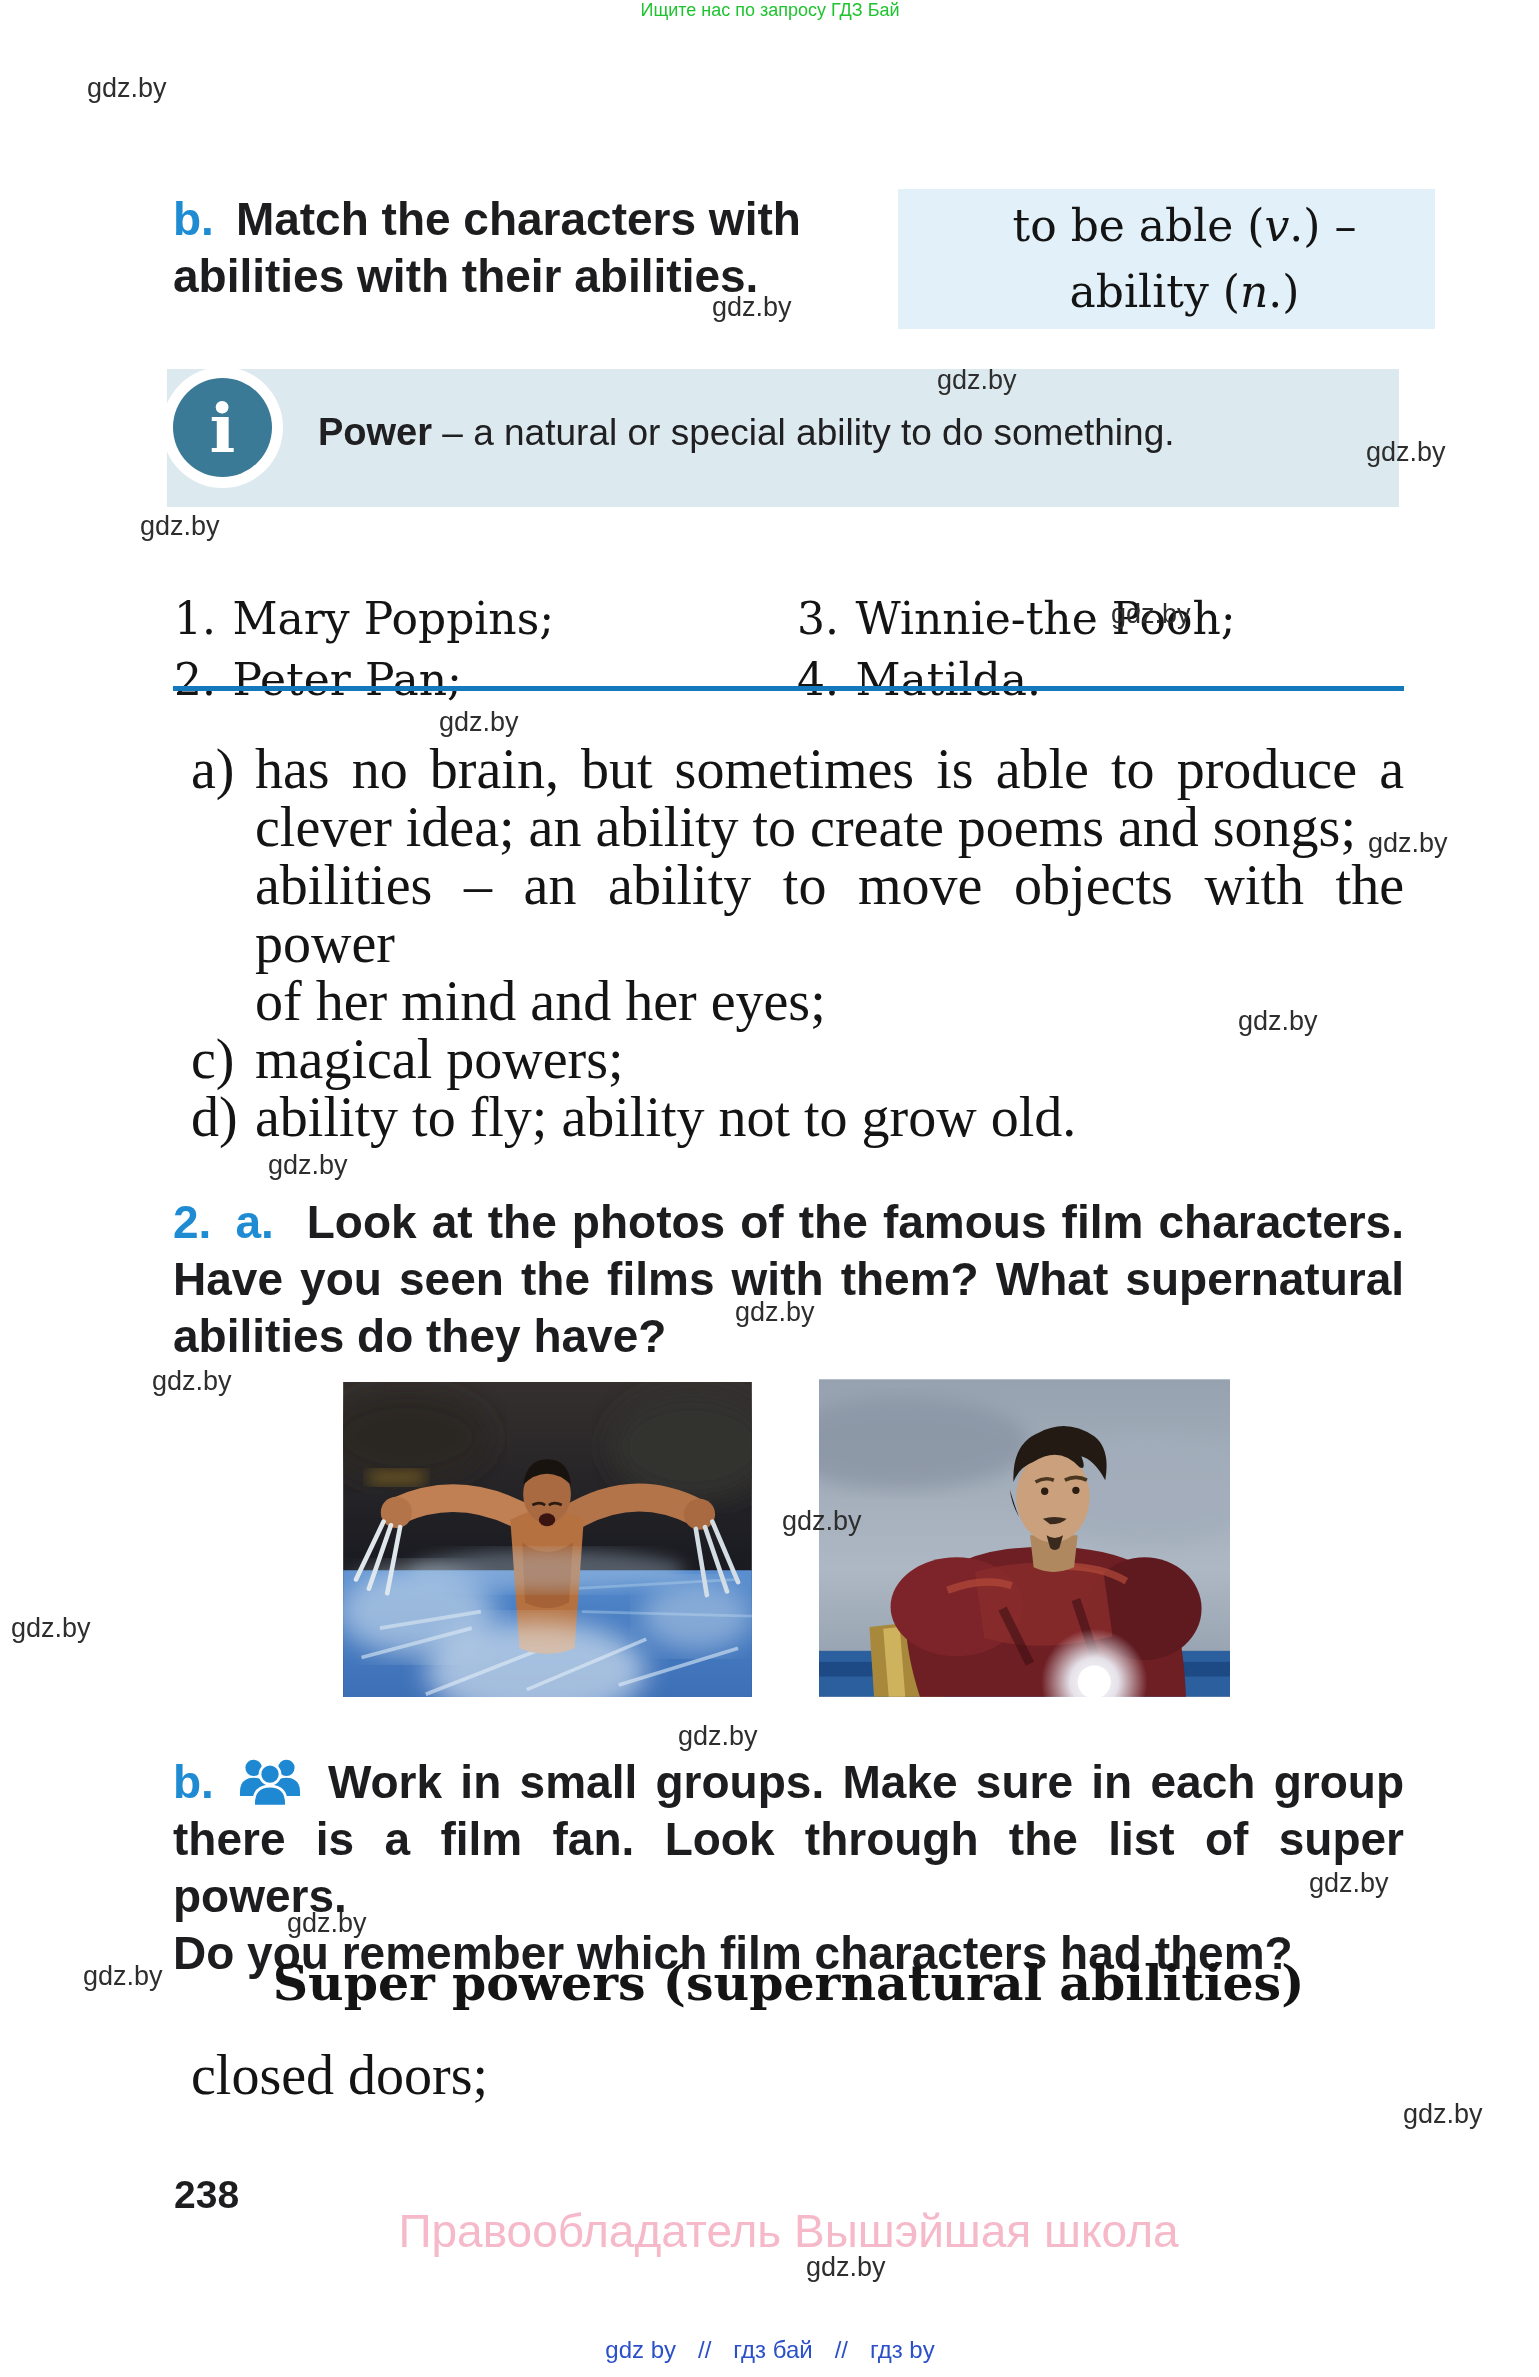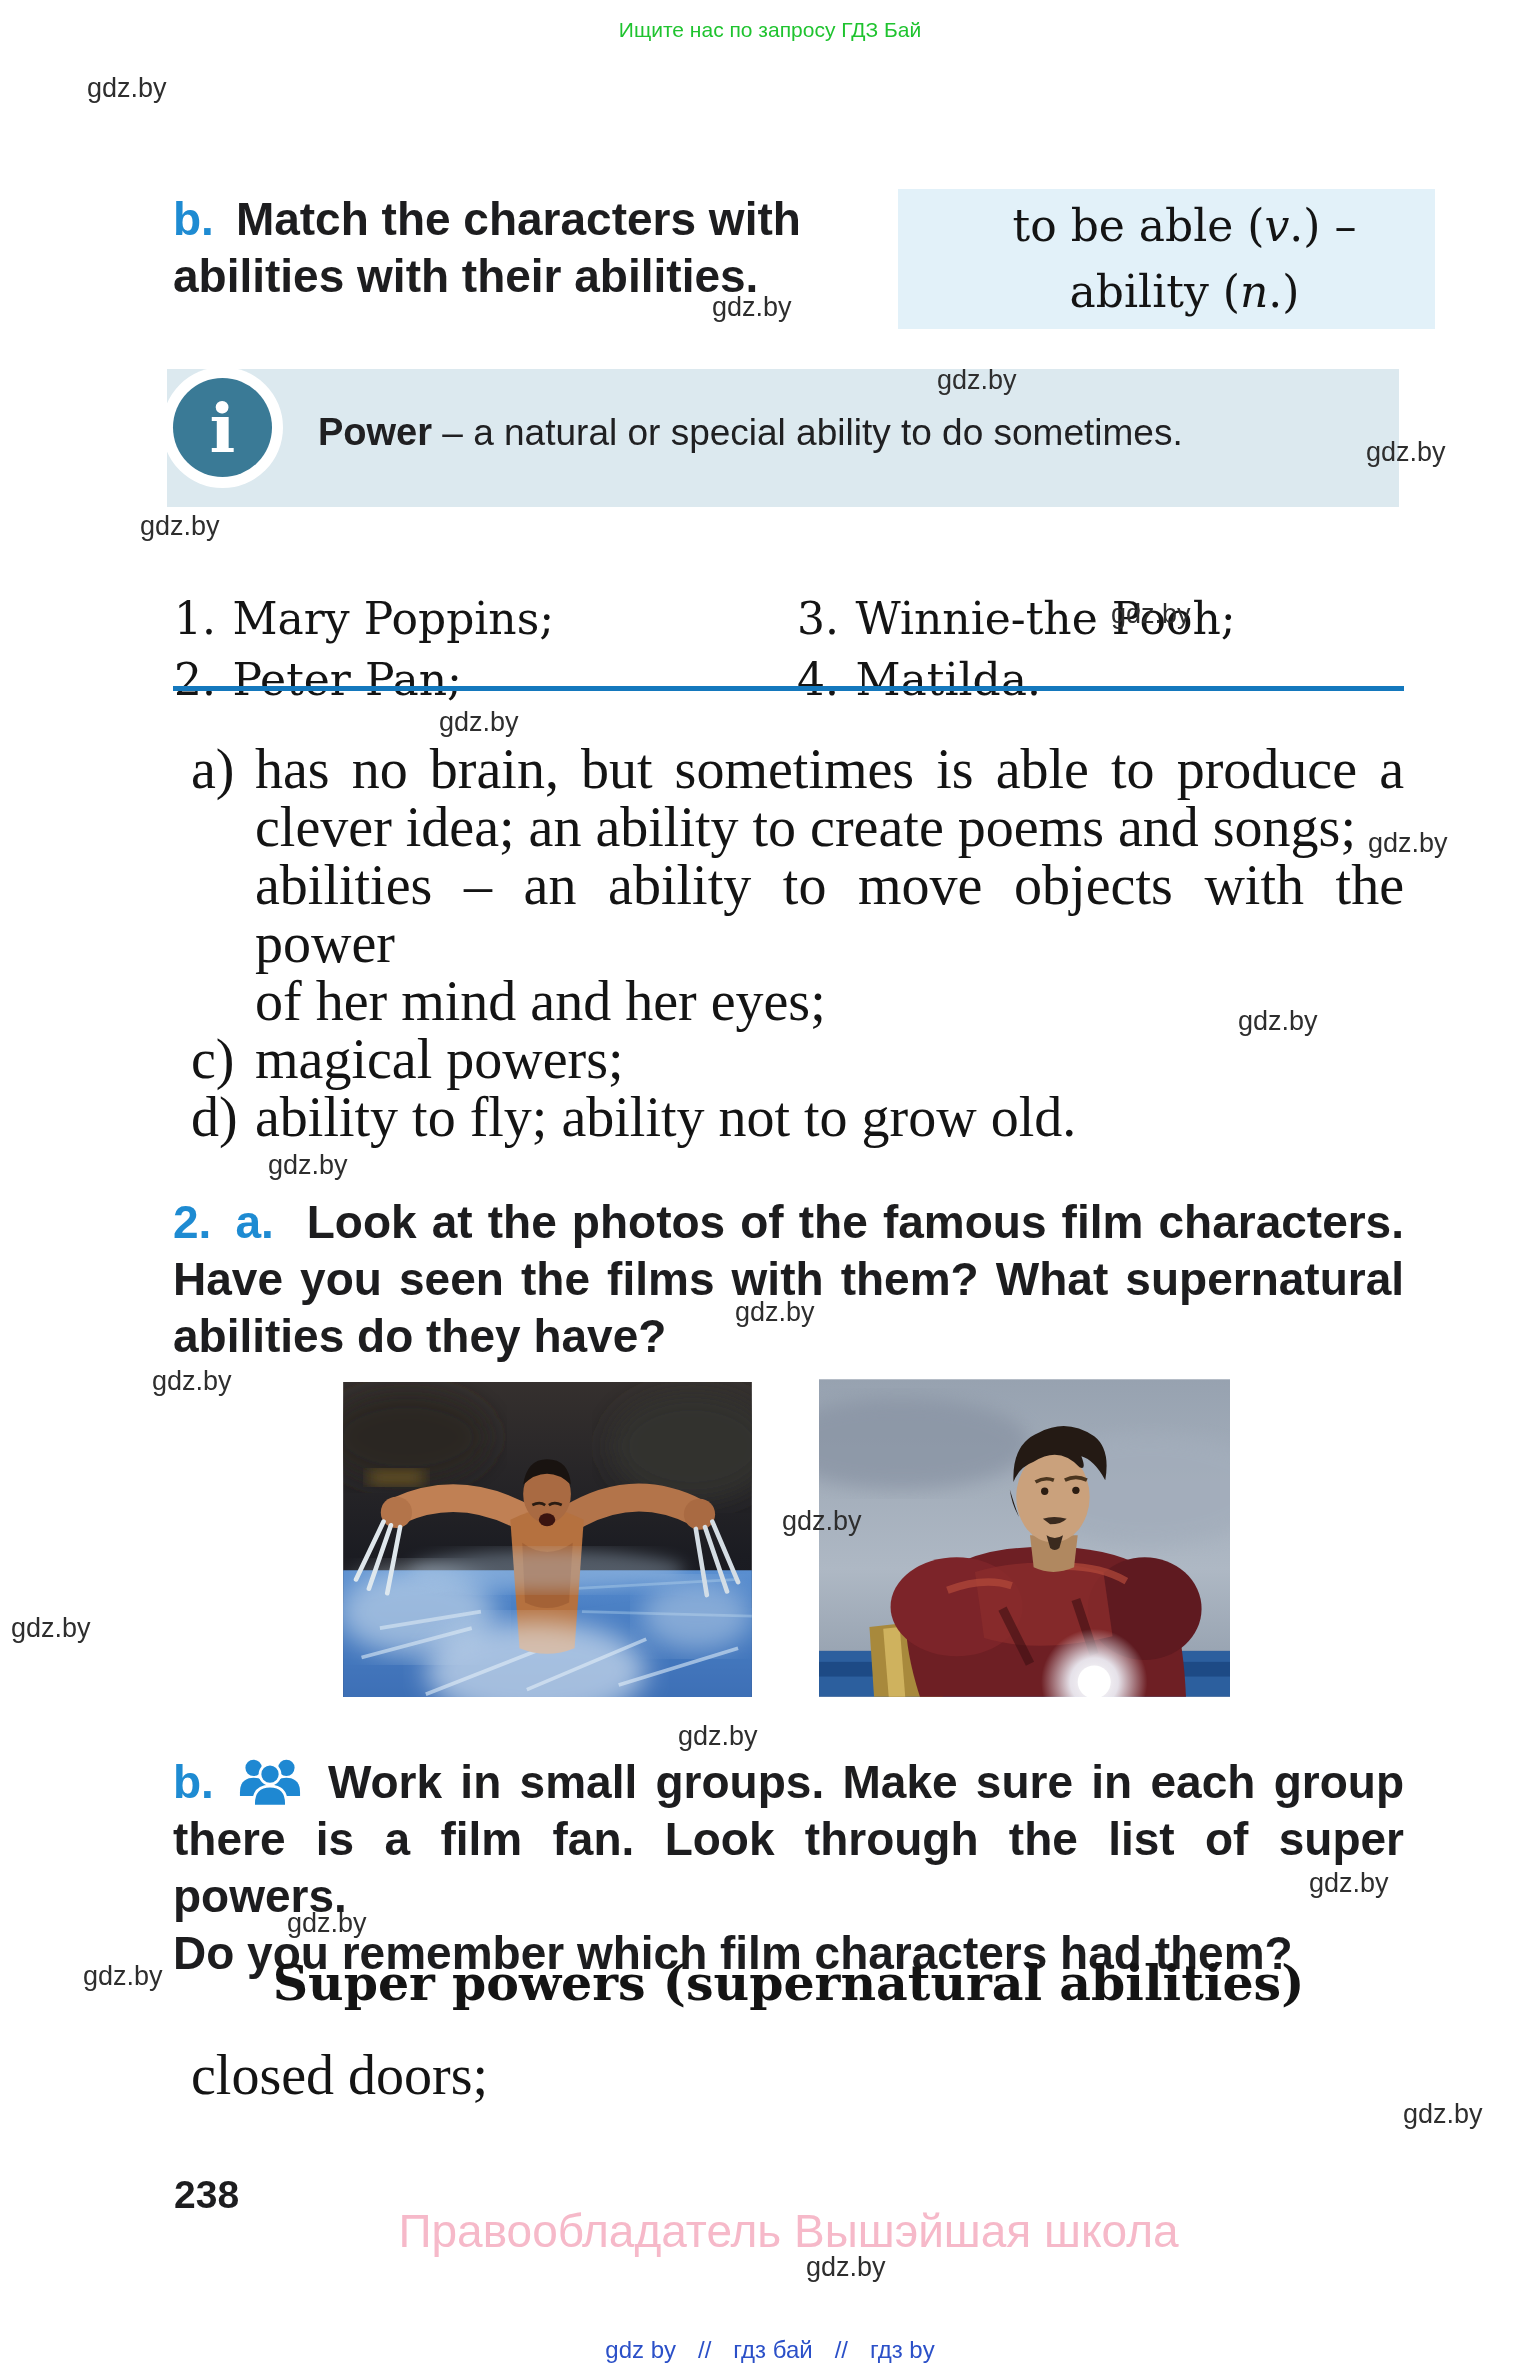--- a/index.html
+++ b/index.html
@@ -1,20 +1,20 @@
 <!DOCTYPE html>
 <html style="font-size:14.7px"><head>
 <meta charset="utf-8">
 <style>
   html,body{margin:0;padding:0;background:#ffffff;}
   .page{position:relative;width:1540px;height:2377px;background:#ffffff;overflow:hidden;
         font-family:"Liberation Sans",sans-serif;}
   .abs{position:absolute;}
   
-  .banner{width:100%;text-align:center;top:18px;left:0;font-size:21px;color:#1fc32f;}
+  .banner{width:100%;text-align:center;top:0;left:0;font-size:18px;color:#1fc32f;}
   .wm{position:absolute;font-size:27px;color:#2e2e2e;letter-spacing:0;white-space:nowrap;z-index:30;}
   .sansb{font-weight:700;font-size:46px;line-height:57px;color:#1d1d1f;}
   .blue{color:#1e8bd2;}
   .jl{text-align:justify;text-align-last:justify;}
   
   .vocab-box{left:898px;top:189px;width:501px;height:140px;background:#e2f1f9;padding-left:36px;}
   .vocab-inner{width:100%;height:100%;display:flex;flex-direction:column;justify-content:center;
                text-align:center;font-family:"DejaVu Serif","Liberation Serif",serif;
                font-size:44px;line-height:66px;color:#141414;}
   .vocab-inner i{font-style:italic;}
@@ -97,21 +97,21 @@
       <div><span>to be able (</span><i>v</i><span>.) –</span></div>
       <div><span>ability (</span><i>n</i><span>.)</span></div>
     </div>
   </div>
 
   <div class="abs info-box"></div>
   <div class="abs info-icon-ring">
     <div class="info-icon">i</div>
   </div>
   <div class="abs info-text">
-    <b>Power</b><span> – a natural or special ability to do sometimes.</span>
+    <b>Power</b><span> – a natural or special ability to do something.</span>
   </div>
 
   <div class="abs chars">
     <div class="char-item"><span class="num">1.</span><span>Mary Poppins;</span></div>
     <div class="char-item"><span class="num">3.</span><span>Winnie-the Pooh;</span></div>
     <div class="char-item"><span class="num">2.</span><span>Peter Pan;</span></div>
     <div class="char-item"><span class="num">4.</span><span>Matilda.</span></div>
   </div>
 
   <div class="abs rule"></div>

